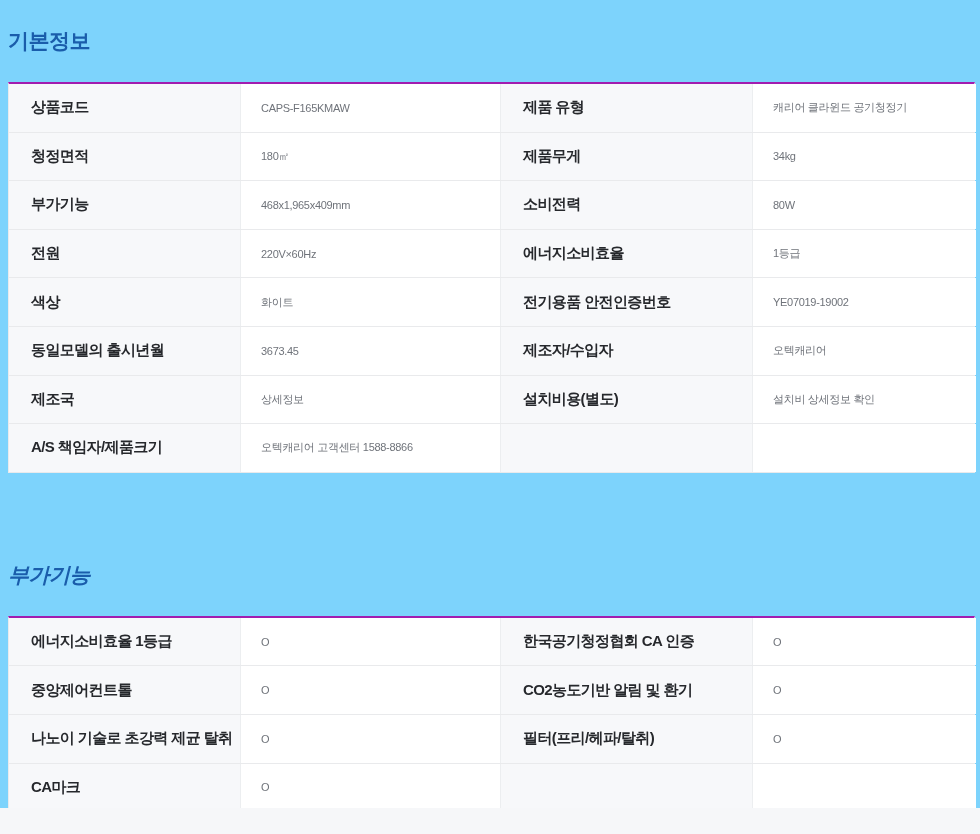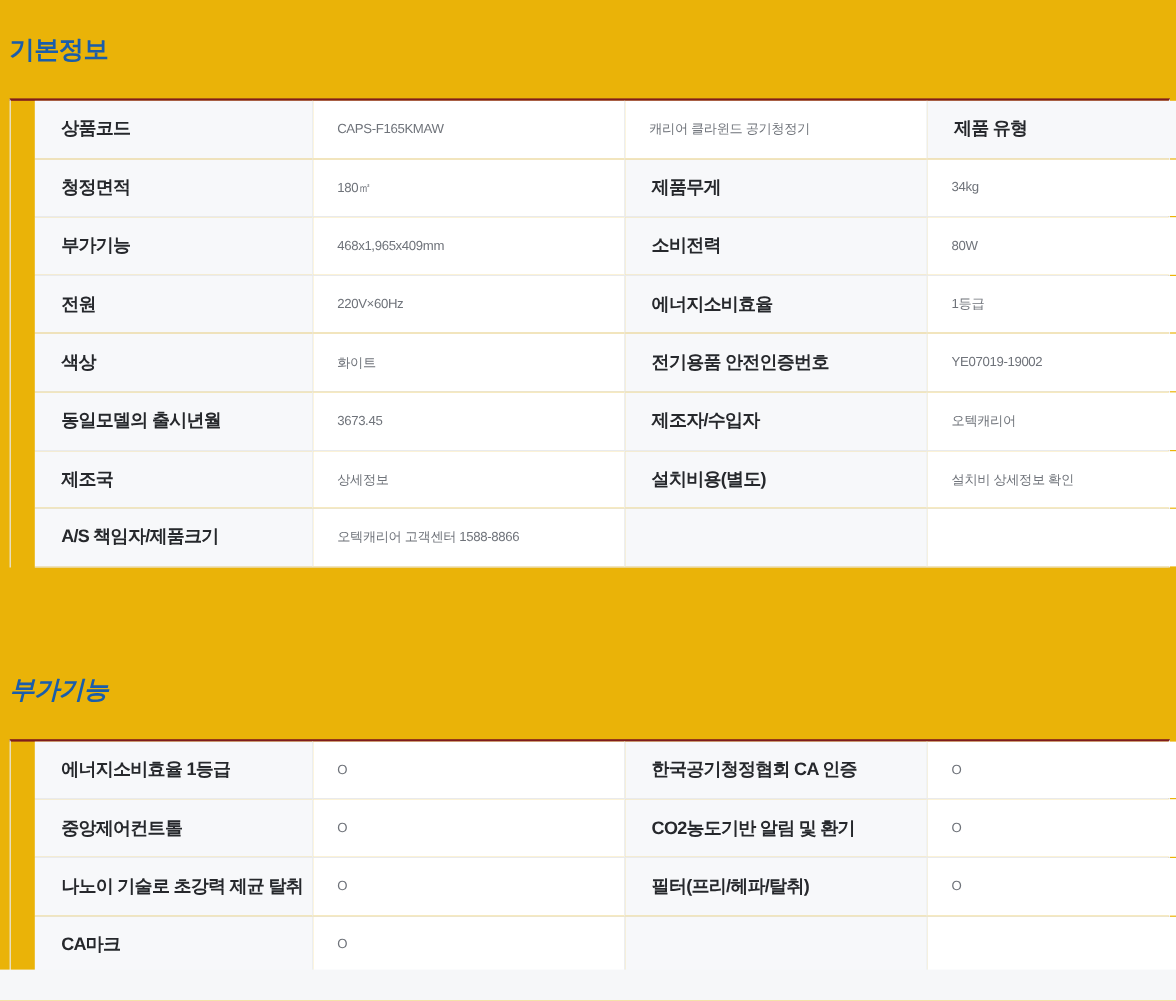--- a/index.html
+++ b/index.html
@@ -1,39 +1,38 @@
 <!DOCTYPE html>
 <html><head>
 <meta charset="utf-8">
 <style>
   * { margin:0; padding:0; box-sizing:border-box; }
   html,body { background:#ffffff; }
   .page {
     position:relative;
     width:980px; height:834px;
-    background:#eab308;
+    background:#7dd3fc;
     font-family:"Liberation Sans", sans-serif;
     overflow:hidden;
   }
   .section-title {
     margin:0 0 0 8px;
     font-size:21px;
     font-weight:bold;
     color:#1a5dab;
     letter-spacing:-0.5px;
   }
   .title-basic { padding-top:27px; }
   .title-features { padding-top:88px;font-style:italic; }
   .spec-table {
     margin:27px 0 0 8px;
     width:967px;
-    border-top:2px solid #7f1d1d;
+    border-top:2px solid #a21caf;
     border-left:1px solid #e9eaec;
     border-right:1px solid #e9eaec;
-    padding-left:20px;
   }
   .row {
     display:grid;
     grid-template-columns:232px 260px 252px 223px;
     height:48.6px;
     border-bottom:1px solid #e9eaec;
   }
   .cell {
     display:flex;
     align-items:center;
@@ -70,22 +69,22 @@
 <body>
 
 <div class="page">
 
   <h2 class="section-title title-basic">기본정보</h2>
 
   <div class="spec-table">
     <div class="row">
       <div class="cell label">상품코드</div>
       <div class="cell value">CAPS-F165KMAW</div>
+      <div class="cell label">제품 유형</div>
       <div class="cell value">캐리어 클라윈드 공기청정기</div>
-      <div class="cell label">제품 유형</div>
     </div>
     <div class="row">
       <div class="cell label">청정면적</div>
       <div class="cell value">180㎡</div>
       <div class="cell label">제품무게</div>
       <div class="cell value">34kg</div>
     </div>
     <div class="row">
       <div class="cell label">부가기능</div>
       <div class="cell value">468x1,965x409mm</div>

